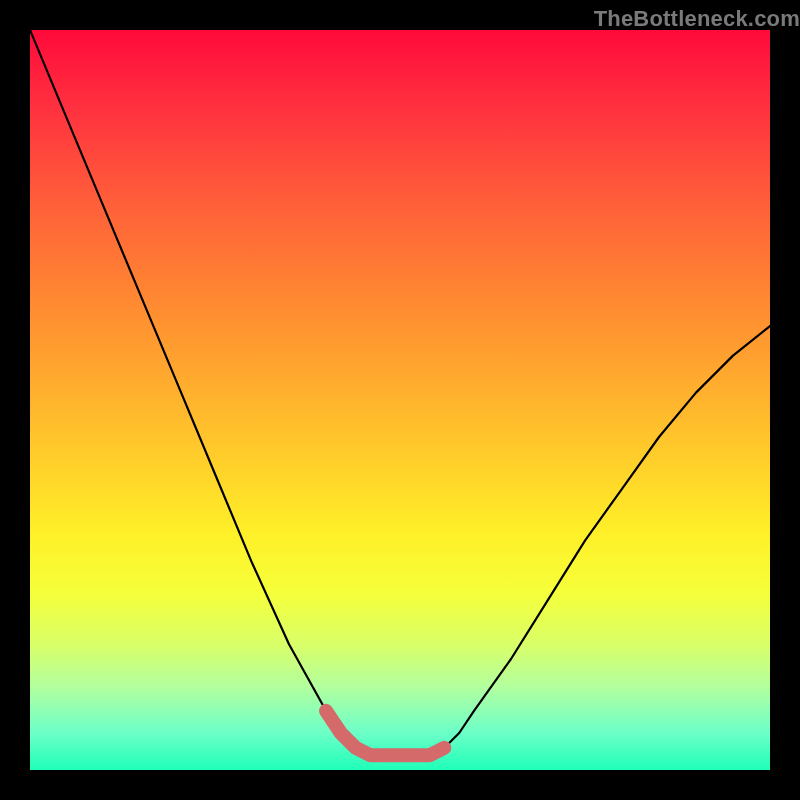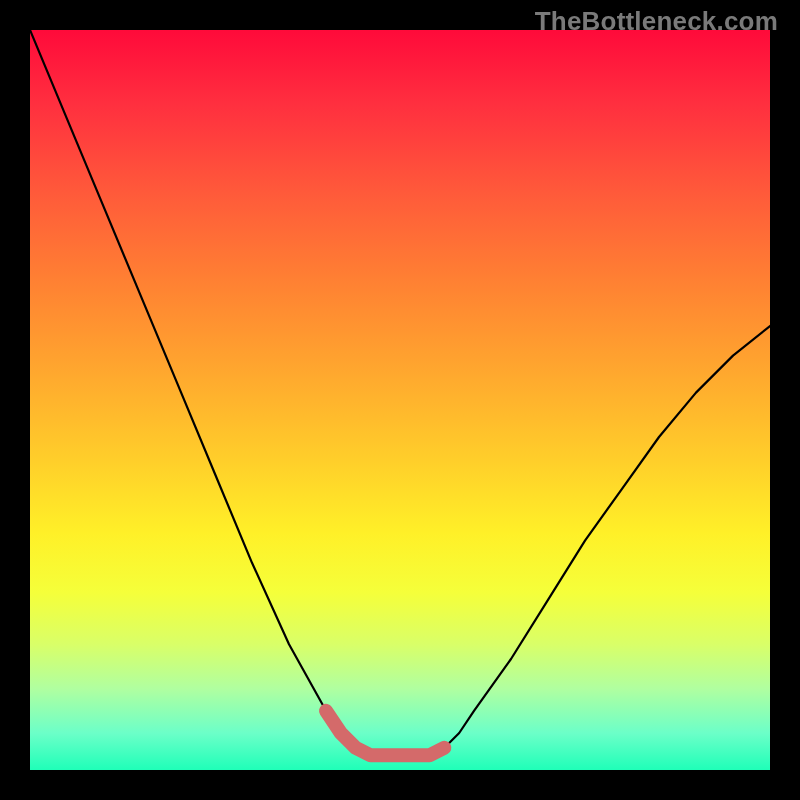--- a/index.html
+++ b/index.html
@@ -37,23 +37,23 @@
       #f5ff3a 76%,
       #d9ff68 83%,
       #b0ffa0 89%,
       #6cffc8 95%,
       #1fffb8 100%
     );
   }
   .watermark {
     position: absolute;
     top: 6px;
-    right: 22px;
+    right: 0;
     color: #7a7a7a;
-    font-size: 26px;
+    font-size: 22px;
     font-weight: 600;
     letter-spacing: 0.2px;
     user-select: none;
   }
   svg.overlay {
     position: absolute;
     left: 0;
     top: 0;
     width: 740px;
     height: 740px;

